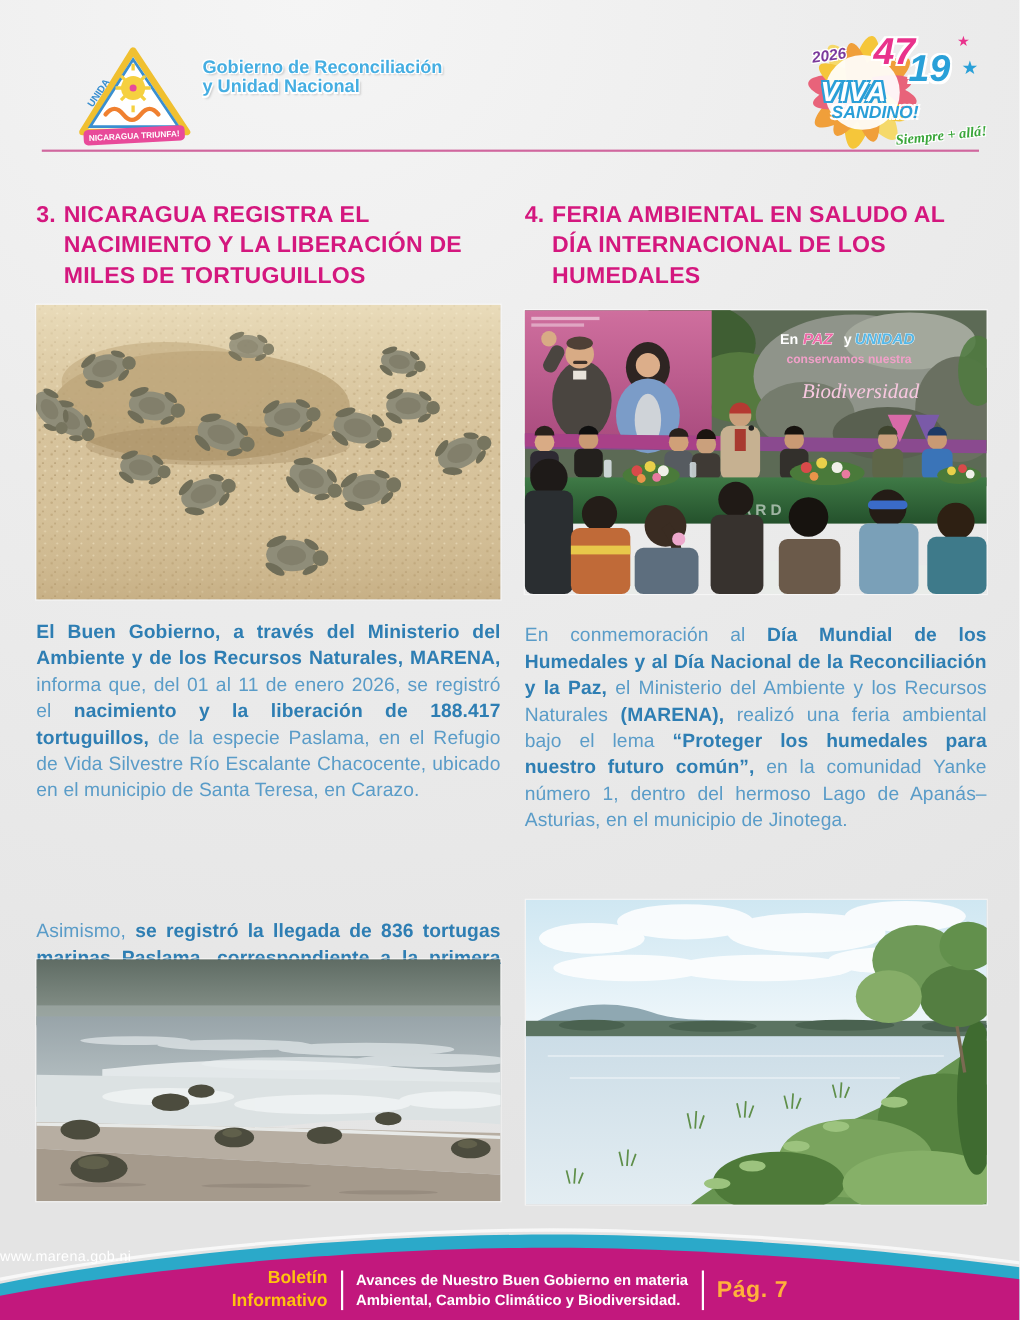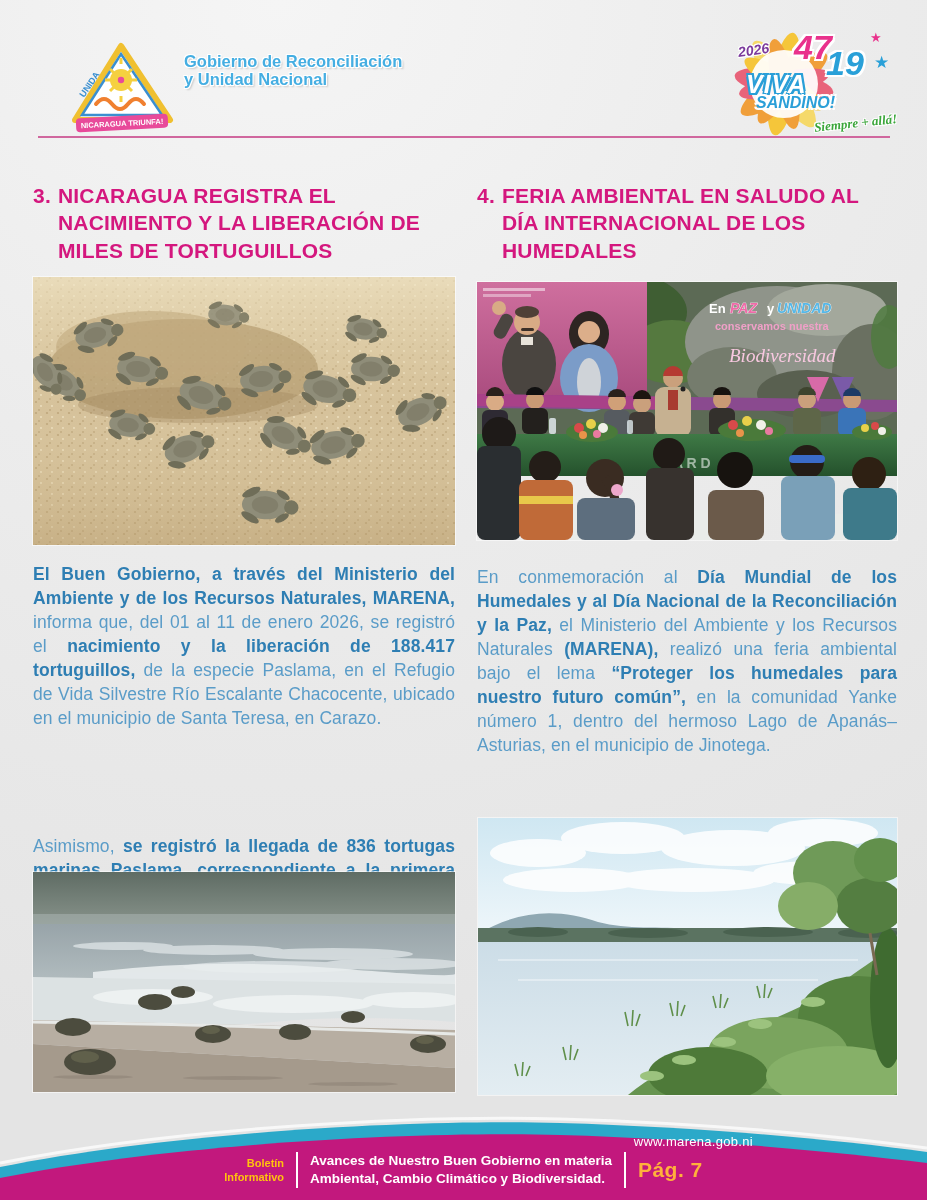--- a/index.html
+++ b/index.html
@@ -50,23 +50,23 @@
   .body-l2{left:33px;top:786px;width:422px;margin-top:48px;}
   .body-r{left:477px;top:565px;width:420px;}
   
   .photo{position:absolute;display:block;box-shadow:0 0 0 1px rgba(255,255,255,.55);}
   .ph-l1{left:33px;top:277px;}
   .ph-l2{left:33px;top:872px;}
   .ph-r1{left:477px;top:282px;}
   .ph-r2{left:478px;top:818px;}
   
   .footer-waves{position:absolute;left:0;top:1105px;}
-  .f-url{position:absolute;left:0;top:1134px;width:753px;text-align:right;color:#fff;font-size:13px;letter-spacing:.3px;}
+  .f-url{position:absolute;left:0;top:1134px;width:753px;text-align:left;color:#fff;font-size:13px;letter-spacing:.3px;}
   .f-row{position:absolute;left:0;top:1152px;width:927px;display:flex;justify-content:center;align-items:center;gap:12px;}
-  .f-bulletin{color:#ffc20e;font-weight:bold;font-size:11px;line-height:1.3;text-align:right;}
+  .f-bulletin{color:#ffc20e;font-weight:bold;font-size:16px;line-height:1.3;text-align:right;}
   .f-bulletin span{display:block;}
   .f-div{width:2px;height:36px;background:#ffffff;}
   .f-tagline{color:#fff;font-weight:bold;font-size:13.5px;line-height:1.35;text-align:left;}
   .f-tagline span{display:block;}
   .f-page{color:#ffb13b;font-weight:bold;font-size:21px;letter-spacing:.5px;}
 </style>
 </head>
 <body>
 
 <div class="page">

